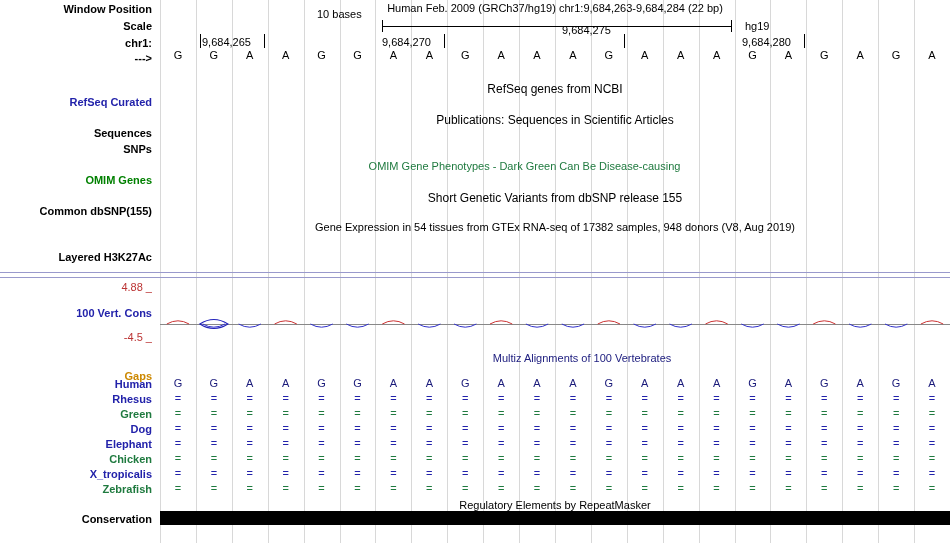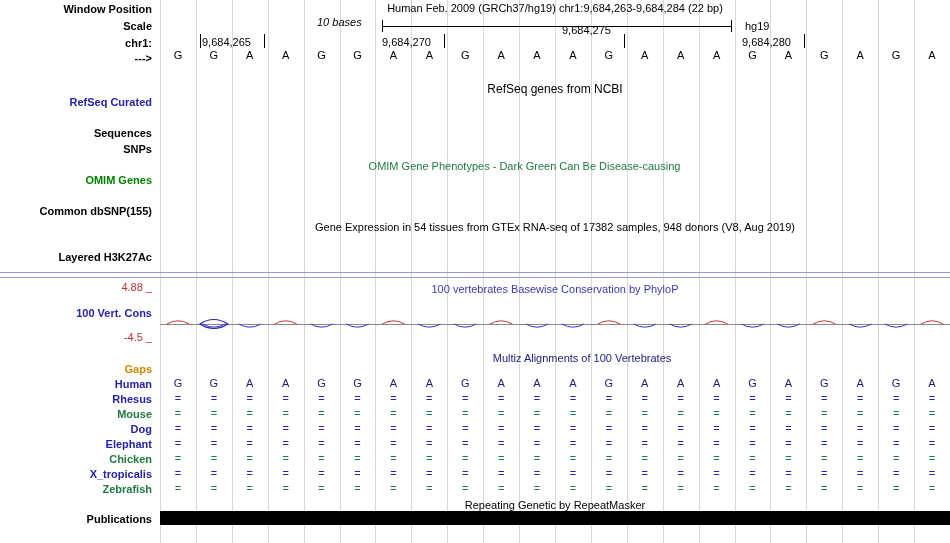--- a/index.html
+++ b/index.html
@@ -18,21 +18,21 @@
   .lbl{
     position:absolute;
     text-align:right;
     font-size:11px;
     white-space:nowrap;
     line-height:12px;
     font-weight:bold;
   }
   .lbl.blue{color:#2222aa;}
   .lbl.green{color:#008000;}
-  .lbl.orange{color:#cc8800;}
+  .lbl.orange{color:#cc8800;margin-top:7px;}
 
   
   #panel{position:absolute;left:160px;top:0;width:790px;height:543px;}
 
   .gridline{position:absolute;top:0;width:1px;height:543px;background:#d8d8d8;}
 
   .ctext{
     position:absolute;
     text-align:center;
     white-space:nowrap;
@@ -89,28 +89,28 @@
   <div class="lbl" style="left:0;top:251px;width:152px;">Layered H3K27Ac</div>
   <div class="lbl blue" style="left:0;top:307px;width:152px;">100 Vert. Cons</div>
 
   <div class="axislabel" style="left:0;top:281px;width:152px;">4.88 _</div>
   <div class="axislabel" style="left:0;top:331px;width:152px;">-4.5 _</div>
 
   <div class="lbl orange" style="left:0;top:363px;width:152px;">Gaps</div>
 
   <div class="lbl" style="left:0;top:378px;width:152px;color:#2222aa;">Human</div>
   <div class="lbl" style="left:0;top:393px;width:152px;color:#2222aa;">Rhesus</div>
-  <div class="lbl" style="left:0;top:408px;width:152px;color:#1f7a3f;">Mouse</div>
+  <div class="lbl" style="left:0;top:408px;width:152px;color:#1f7a3f;">Green</div>
   <div class="lbl" style="left:0;top:423px;width:152px;color:#2222aa;">Dog</div>
   <div class="lbl" style="left:0;top:438px;width:152px;color:#2222aa;">Elephant</div>
   <div class="lbl" style="left:0;top:453px;width:152px;color:#1f7a3f;">Chicken</div>
   <div class="lbl" style="left:0;top:468px;width:152px;color:#2222aa;">X_tropicalis</div>
   <div class="lbl" style="left:0;top:483px;width:152px;color:#1f7a3f;">Zebrafish</div>
 
-  <div class="lbl" style="left:0;top:513px;width:152px;">Publications</div>
+  <div class="lbl" style="left:0;top:513px;width:152px;">Conservation</div>
 
   <div id="panel">
     <div id="gridlines">
         <div class="gridline" style="left: 0px;"></div>
         <div class="gridline" style="left: 36px;"></div>
         <div class="gridline" style="left: 72px;"></div>
         <div class="gridline" style="left: 108px;"></div>
         <div class="gridline" style="left: 144px;"></div>
         <div class="gridline" style="left: 180px;"></div>
         <div class="gridline" style="left: 215px;"></div>
@@ -126,21 +126,21 @@
         <div class="gridline" style="left: 575px;"></div>
         <div class="gridline" style="left: 610px;"></div>
         <div class="gridline" style="left: 646px;"></div>
         <div class="gridline" style="left: 682px;"></div>
         <div class="gridline" style="left: 718px;"></div>
         <div class="gridline" style="left: 754px;"></div>
       </div>
 
     <div class="ctext" style="left:0;top:2px;width:790px;">Human Feb. 2009 (GRCh37/hg19)   chr1:9,684,263-9,684,284 (22 bp)</div>
 
-    <div class="coordlabel" style="left:157px;top:16px;font-style:italic;">10 bases</div>
+    <div class="coordlabel" style="left:157px;top:8px;">10 bases</div>
     <div class="topline" style="left:222px;top:26px;width:350px;height:1px;"></div>
     <div class="topline" style="left:222px;top:20px;width:1px;height:12px;"></div>
     <div class="topline" style="left:571px;top:20px;width:1px;height:12px;"></div>
     <div class="coordlabel" style="left:585px;top:20px;">hg19</div>
 
     <div class="coordlabel" style="left:42px;top:36px;">9,684,265</div>
     <div class="coordlabel" style="left:222px;top:36px;">9,684,270</div>
     <div class="coordlabel" style="left:402px;top:24px;">9,684,275</div>
     <div class="coordlabel" style="left:582px;top:36px;">9,684,280</div>
     <div class="topline" style="left:40px;top:34px;width:1px;height:14px;"></div>
@@ -168,25 +168,26 @@
         <div class="base nuc" style="left: 549.591px;">A</div>
         <div class="base nuc" style="left: 585.5px;">G</div>
         <div class="base nuc" style="left: 621.409px;">A</div>
         <div class="base nuc" style="left: 657.318px;">G</div>
         <div class="base nuc" style="left: 693.227px;">A</div>
         <div class="base nuc" style="left: 729.136px;">G</div>
         <div class="base nuc" style="left: 765.045px;">A</div>
       </div>
 
     <div class="ctext small" style="left:0;top:82px;width:790px;">RefSeq genes from NCBI</div>
+    <div class="ctext small" style="left:0;top:113px;width:790px;">Publications: Sequences in Scientific Articles</div>
     <div class="ctext green" style="left:0;top:160px;width:729px;">OMIM Gene Phenotypes - Dark Green Can Be Disease-causing</div>
+    <div class="ctext small" style="left:0;top:191px;width:790px;">Short Genetic Variants from dbSNP release 155</div>
     <div class="ctext" style="left:0;top:221px;width:790px;">Gene Expression in 54 tissues from GTEx RNA-seq of 17382 samples, 948 donors (V8, Aug 2019)</div>
-    <div class="ctext blue" style="left:0;top:283px;width:790px;">100 vertebrates Basewise Conservation by PhyloP</div>
     <div class="ctext navy" style="left:0;top:352px;width:844px;">Multiz Alignments of 100 Vertebrates</div>
-    <div class="ctext" style="left:0;top:499px;width:790px;">Repeating Genetic by RepeatMasker</div>
+    <div class="ctext" style="left:0;top:499px;width:790px;">Regulatory Elements by RepeatMasker</div>
 
     <div class="consbase" style="top:324px;"></div>
     <svg id="conssvg" width="790" height="30" style="position:absolute;left:0;top:310px;">
         <path d="M6.822727272727272,14 Q17.954545454545453,7.6 29.086363636363636,14" stroke="#cc3333" fill="none" stroke-width="1"></path>
         <path d="M42.73181818181818,14 Q53.86363636363636,20.4 64.99545454545454,14" stroke="#3333cc" fill="none" stroke-width="1"></path>
         <path d="M78.64090909090909,14 Q89.77272727272727,20.4 100.90454545454544,14" stroke="#3333cc" fill="none" stroke-width="1"></path>
         <path d="M114.55,14 Q125.68181818181817,7.6 136.81363636363636,14" stroke="#cc3333" fill="none" stroke-width="1"></path>
         <path d="M150.4590909090909,14 Q161.59090909090907,20.4 172.72272727272724,14" stroke="#3333cc" fill="none" stroke-width="1"></path>
         <path d="M186.36818181818182,14 Q197.5,20.4 208.63181818181818,14" stroke="#3333cc" fill="none" stroke-width="1"></path>
         <path d="M222.2772727272727,14 Q233.40909090909088,7.6 244.54090909090905,14" stroke="#cc3333" fill="none" stroke-width="1"></path>

